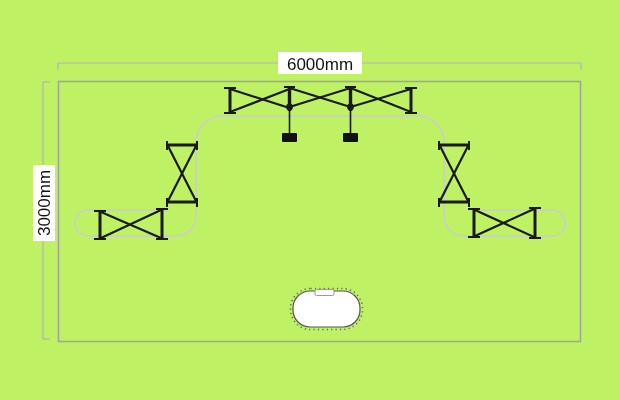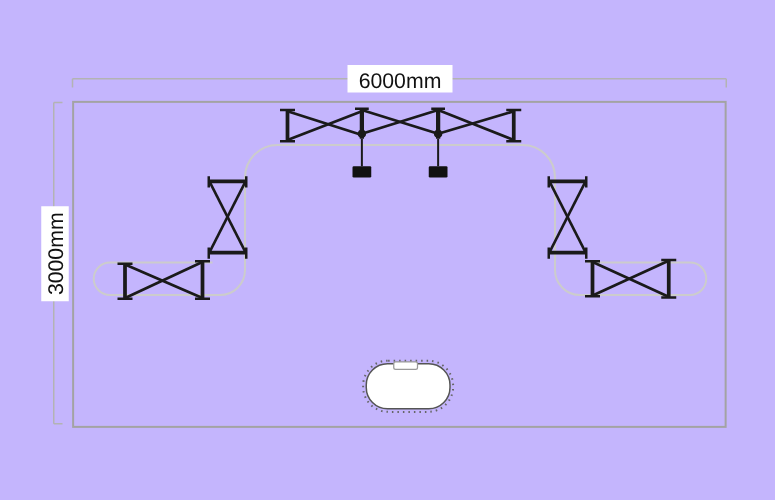--- a/index.html
+++ b/index.html
@@ -5,21 +5,21 @@
   html, body {
     margin: 0;
     padding: 0;
     background: #ffffff;
     font-family: "Liberation Sans", sans-serif;
   }
   .stage {
     position: relative;
     width: 620px;
     height: 400px;
-    background: #c4b5fd;
+    background: #bef264;
     overflow: hidden;
   }
   svg { display: block; }
   text {
     font-family: "Liberation Sans", sans-serif;
     font-size: 17px;
     fill: #111111;
   }
 </style>
 </head>

